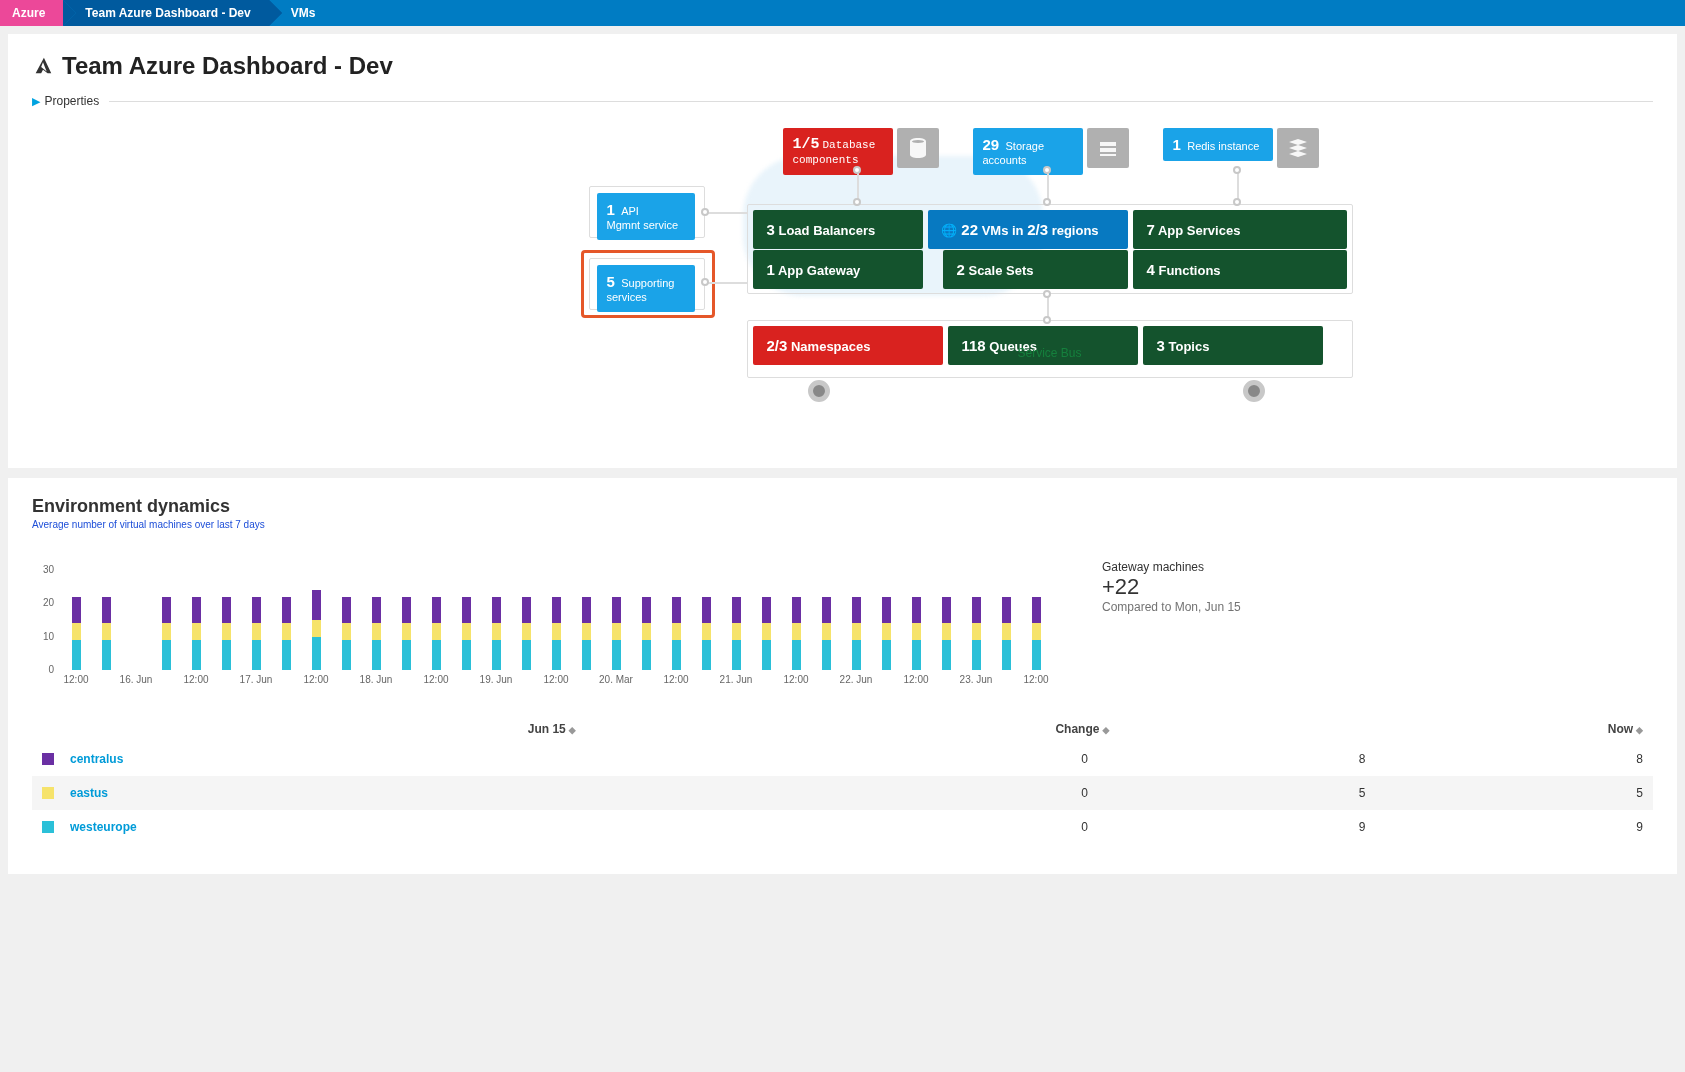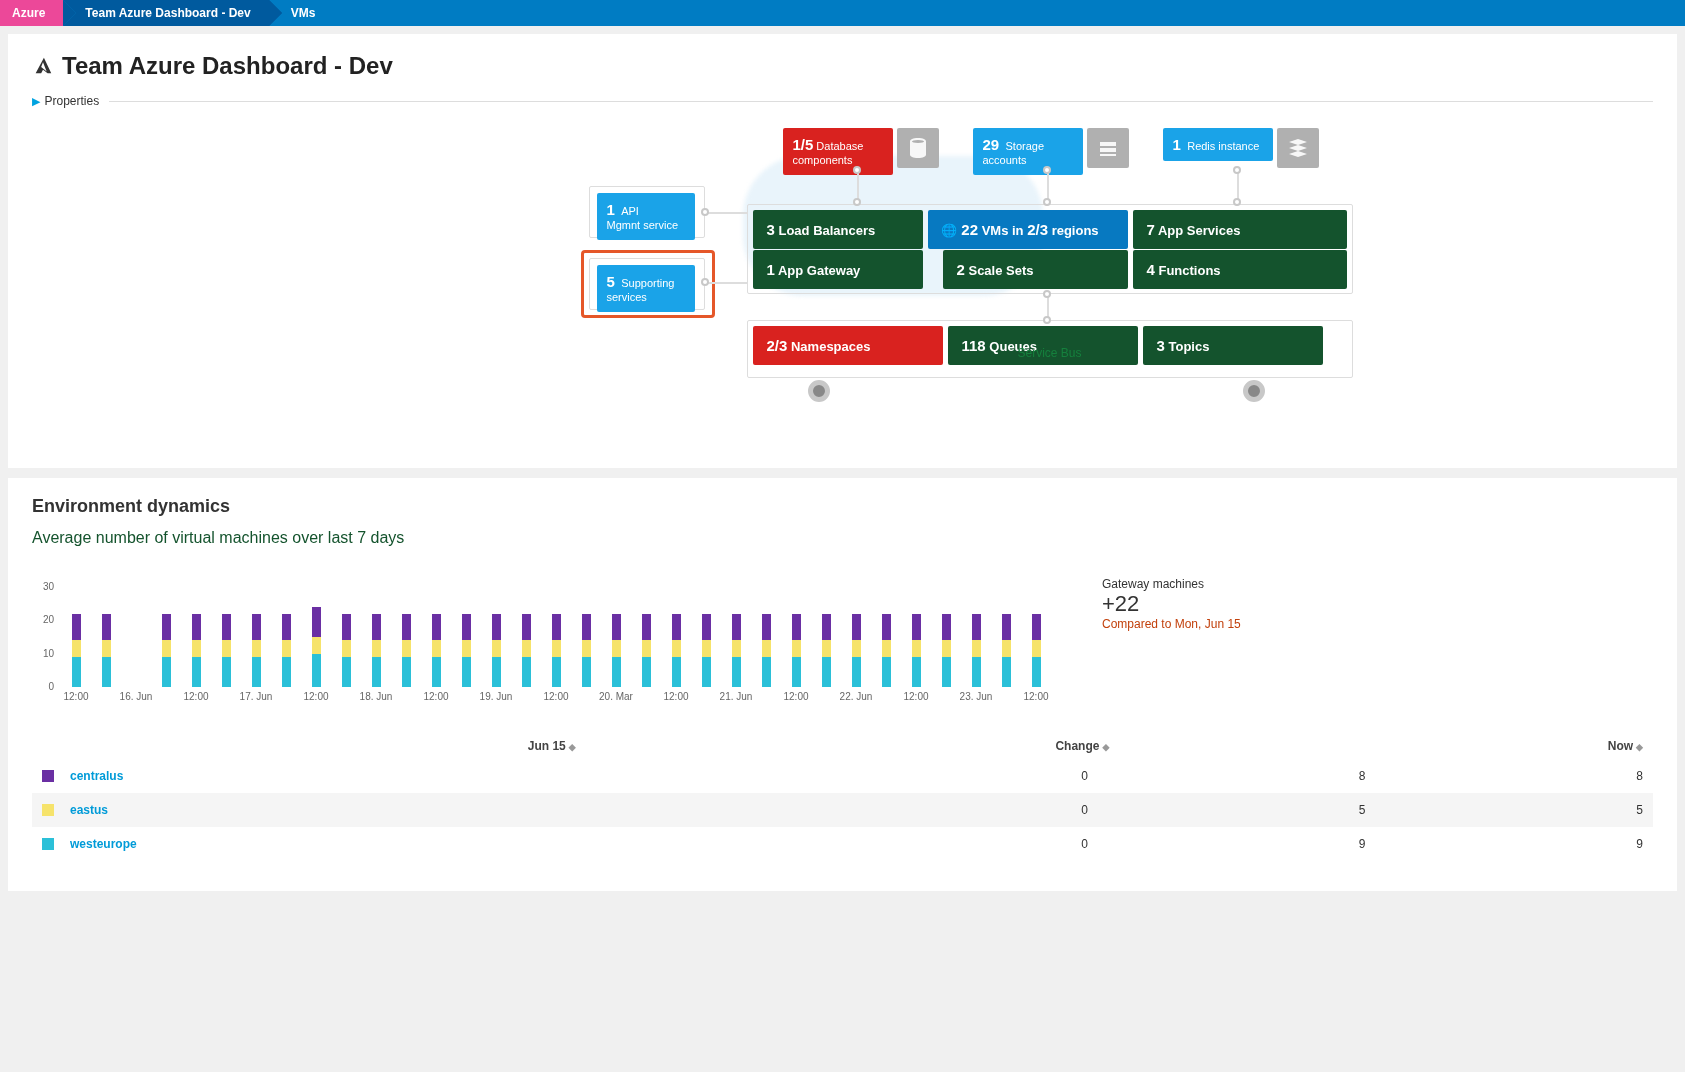--- a/index.html
+++ b/index.html
@@ -44,32 +44,32 @@
 .arrow-box { position:absolute; background:#14532d; color:#fff; font-size:13px; font-weight:600; padding:11px 14px; border-radius:2px; cursor:pointer; }
 .arrow-box .big { font-size:15px; }
 .arrow-box.dark { background:#0779c1; }
 .wheel { position:absolute; width:22px; height:22px; border:5px solid #c8c8c8; border-radius:50%; background:#888; }
 
 .link-dot { position:absolute; width:8px; height:8px; background:#fff; border:2px solid #c8c8c8; border-radius:50%; }
 .link-line { position:absolute; background:#ddd; }
 
 .env-panel { margin-top:10px; background:#fff; padding:18px 24px 30px; }
 .env-title { font-size:18px; font-weight:700; }
-.env-sub { font-size:16px; color:#14532d; margin-top:12px; }
+.env-sub { font-size:10px; color:#1d4ed8; margin-top:2px; }
 
 .chart-wrap { display:flex; gap:30px; margin-top:20px; }
 .chart { position:relative; width:1040px; height:140px; font-size:10px; color:#666; }
 .chart .ytick { position:absolute; left:0; text-align:right; width:22px; }
 .chart .xlabel { position:absolute; top:124px; transform:translateX(-50%); }
 .chart .col { position:absolute; bottom:20px; width:9px; }
 
 .summary-side { padding-top:10px; }
 .summary-label { font-size:12px; color:#333; }
 .summary-val { font-size:22px; font-weight:400; }
-.summary-cmp { font-size:12px; color:#c2410c; }
+.summary-cmp { font-size:12px; color:#737373; }
 
 .region-table { margin-top:26px; width:100%; font-size:12px; }
 .region-head { display:flex; color:#444; font-weight:600; padding:6px 10px; }
 .region-row { display:flex; padding:10px 10px; align-items:center; }
 .region-row.alt { background:#f5f5f5; }
 .swatch { width:12px; height:12px; margin-right:16px; }
 .region-name { color:#009bd8; font-weight:600; cursor:pointer; }
 .col-region { flex:0 0 48%; display:flex; align-items:center; }
 .col-num { flex:1; text-align:right; }
 .sort-icon { font-size:9px; margin-left:3px; color:#999; }
@@ -93,21 +93,21 @@
     </div>
     <div class="props-row">
       <span class="props-caret">▶</span>
       <span>Properties</span>
       <div class="props-rule"></div>
     </div>
 
     <div class="diagram">
       <div class="shadow-cloud"></div>
 
-      <div class="tile red" style="left:470px; top:0; width:110px;"><span class="big">1/5</span><span class="lbl">Database components</span></div>
+      <div class="tile red" style="left:470px; top:0; width:110px;font-family:Liberation Mono, monospace;"><span class="big">1/5</span><span class="lbl">Database components</span></div>
       <div class="iconbox" style="left:584px; top:0;">
           <svg viewBox="0 0 24 24">
             <path d="M12 2C7 2 4 3.5 4 5.5v13C4 20.5 7 22 12 22s8-1.5 8-3.5v-13C20 3.5 17 2 12 2zm0 2c4 0 6 1 6 1.5S16 7 12 7 6 6 6 5.5 8 4 12 4z"></path>
           </svg>
         </div>
 
       <div class="tile blue" style="left:660px; top:0; width:110px;"><span class="big">29</span> <span class="lbl">Storage accounts</span></div>
       <div class="iconbox" style="left:774px; top:0;">
           <svg viewBox="0 0 24 24">
             <path d="M4 6h16v4H4zm0 6h16v4H4zm0 6h16v2H4z"></path>

